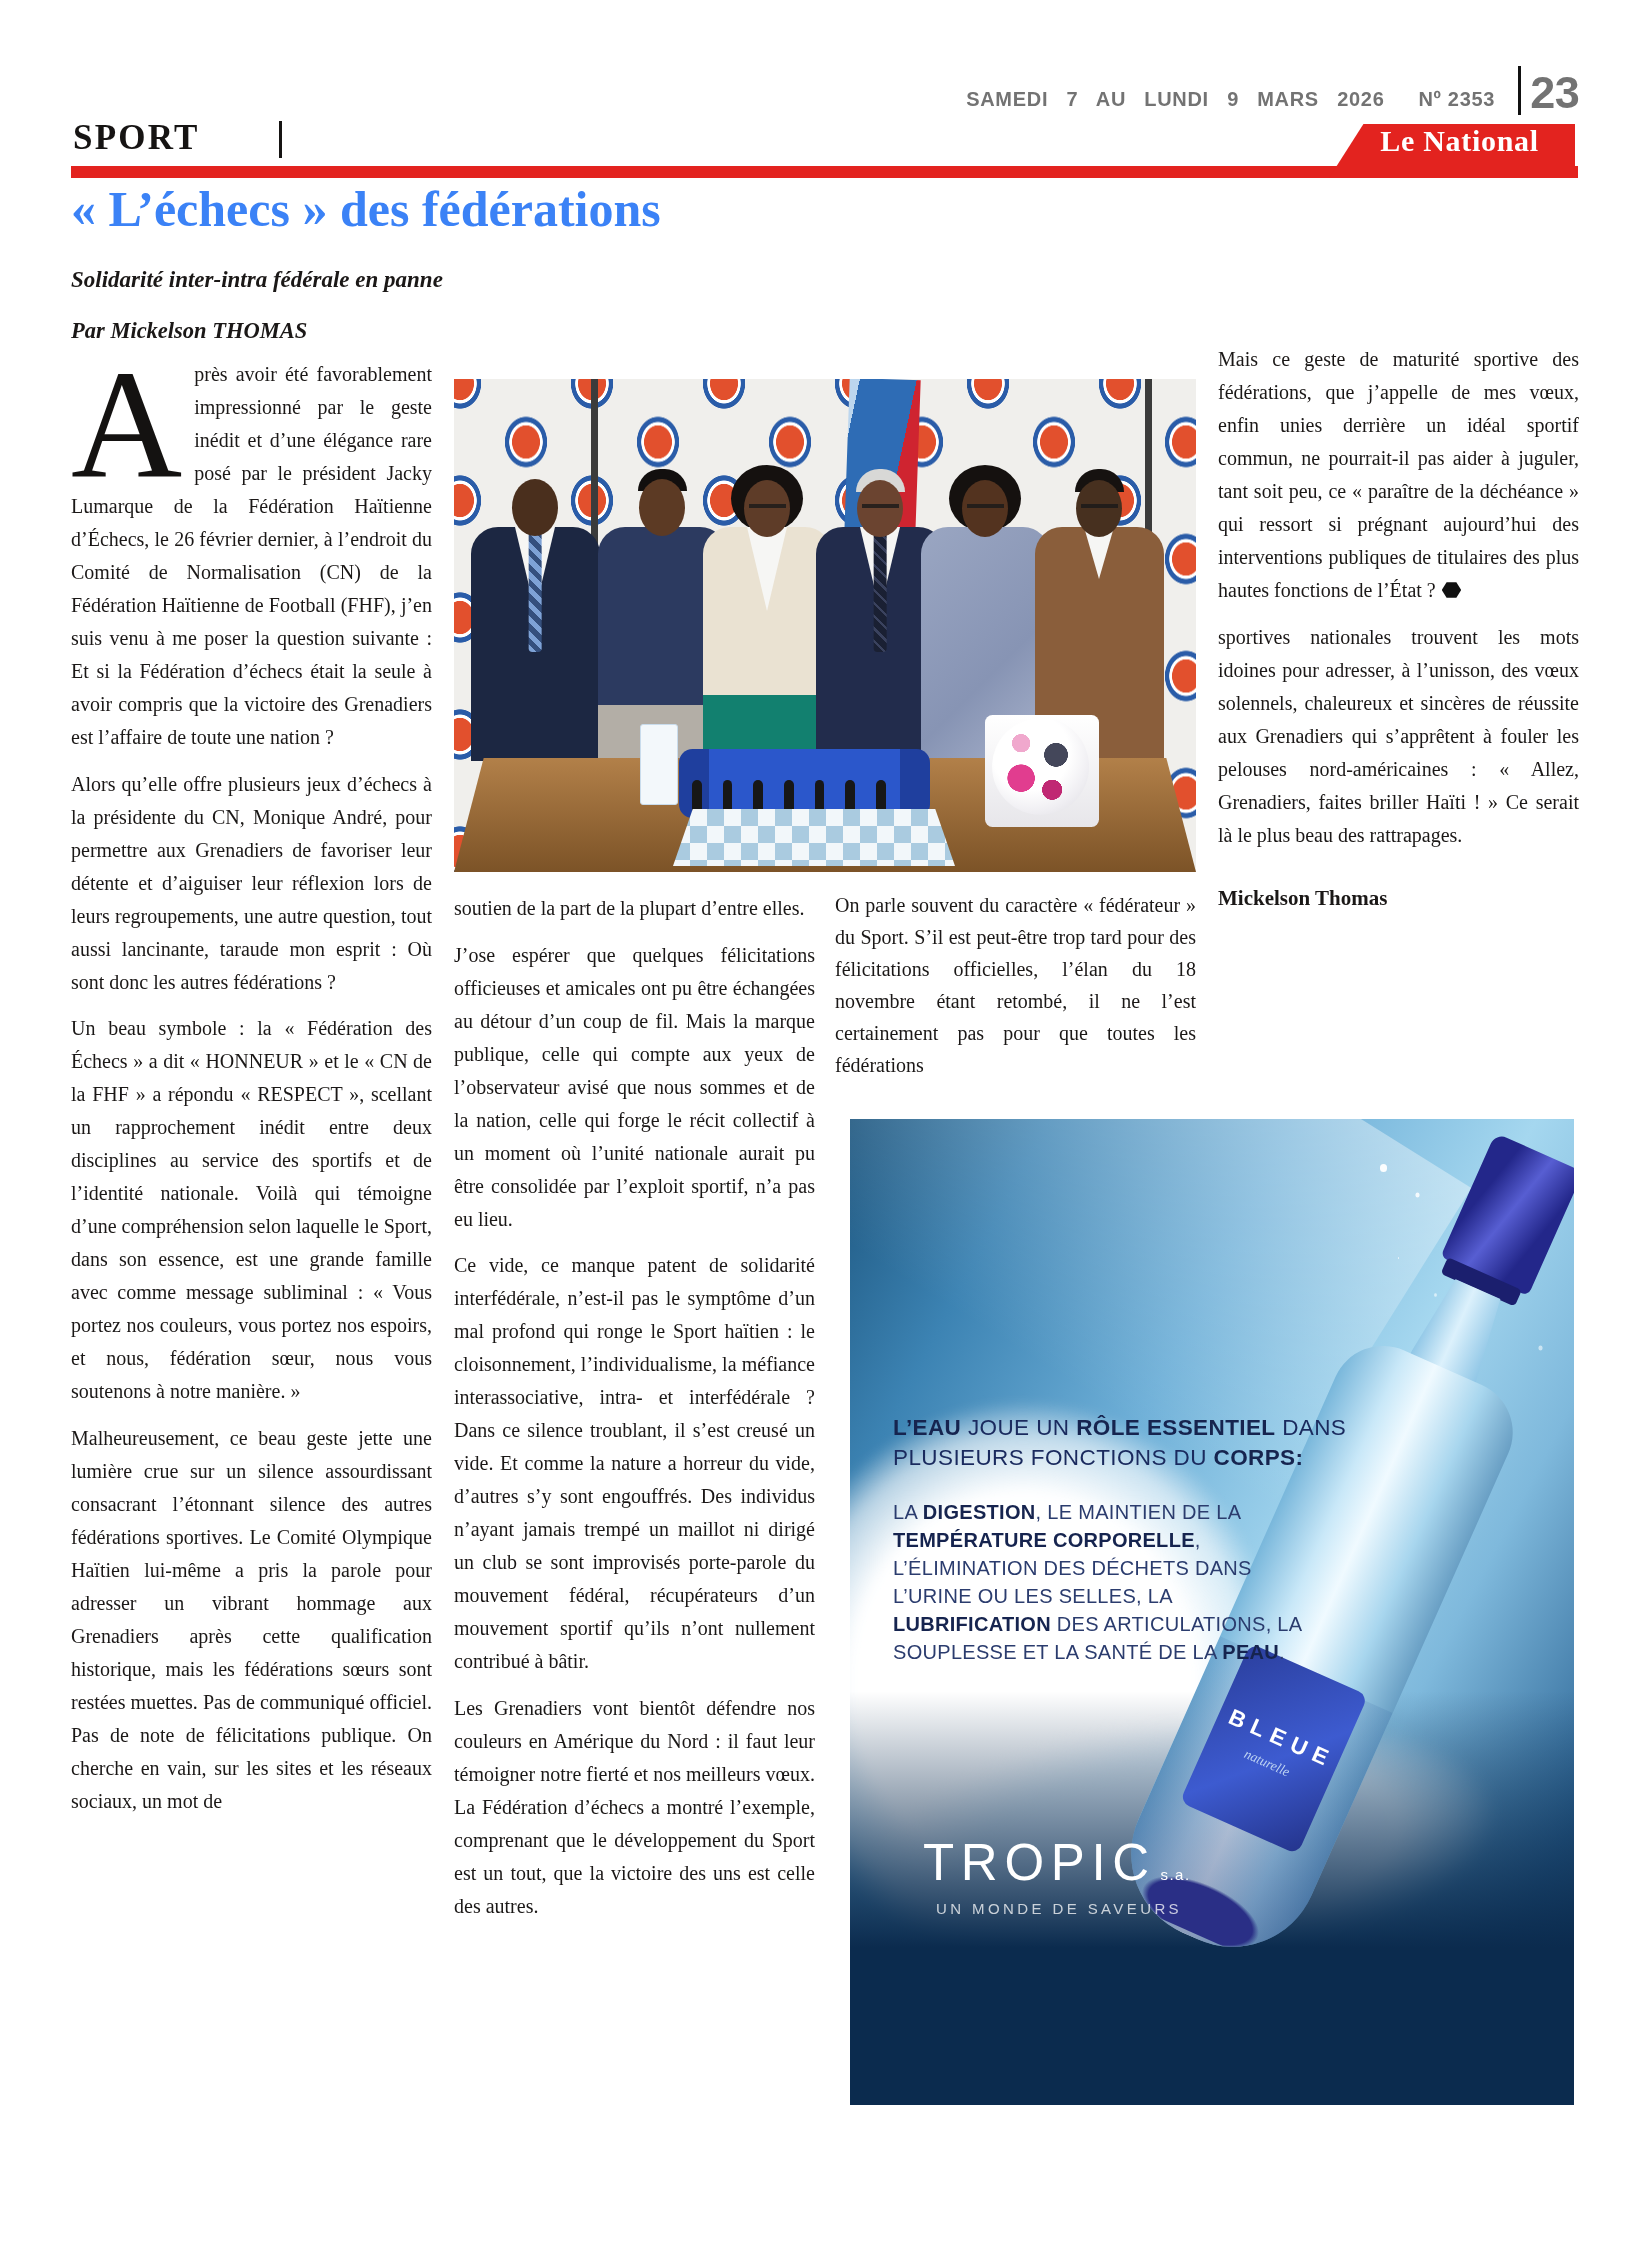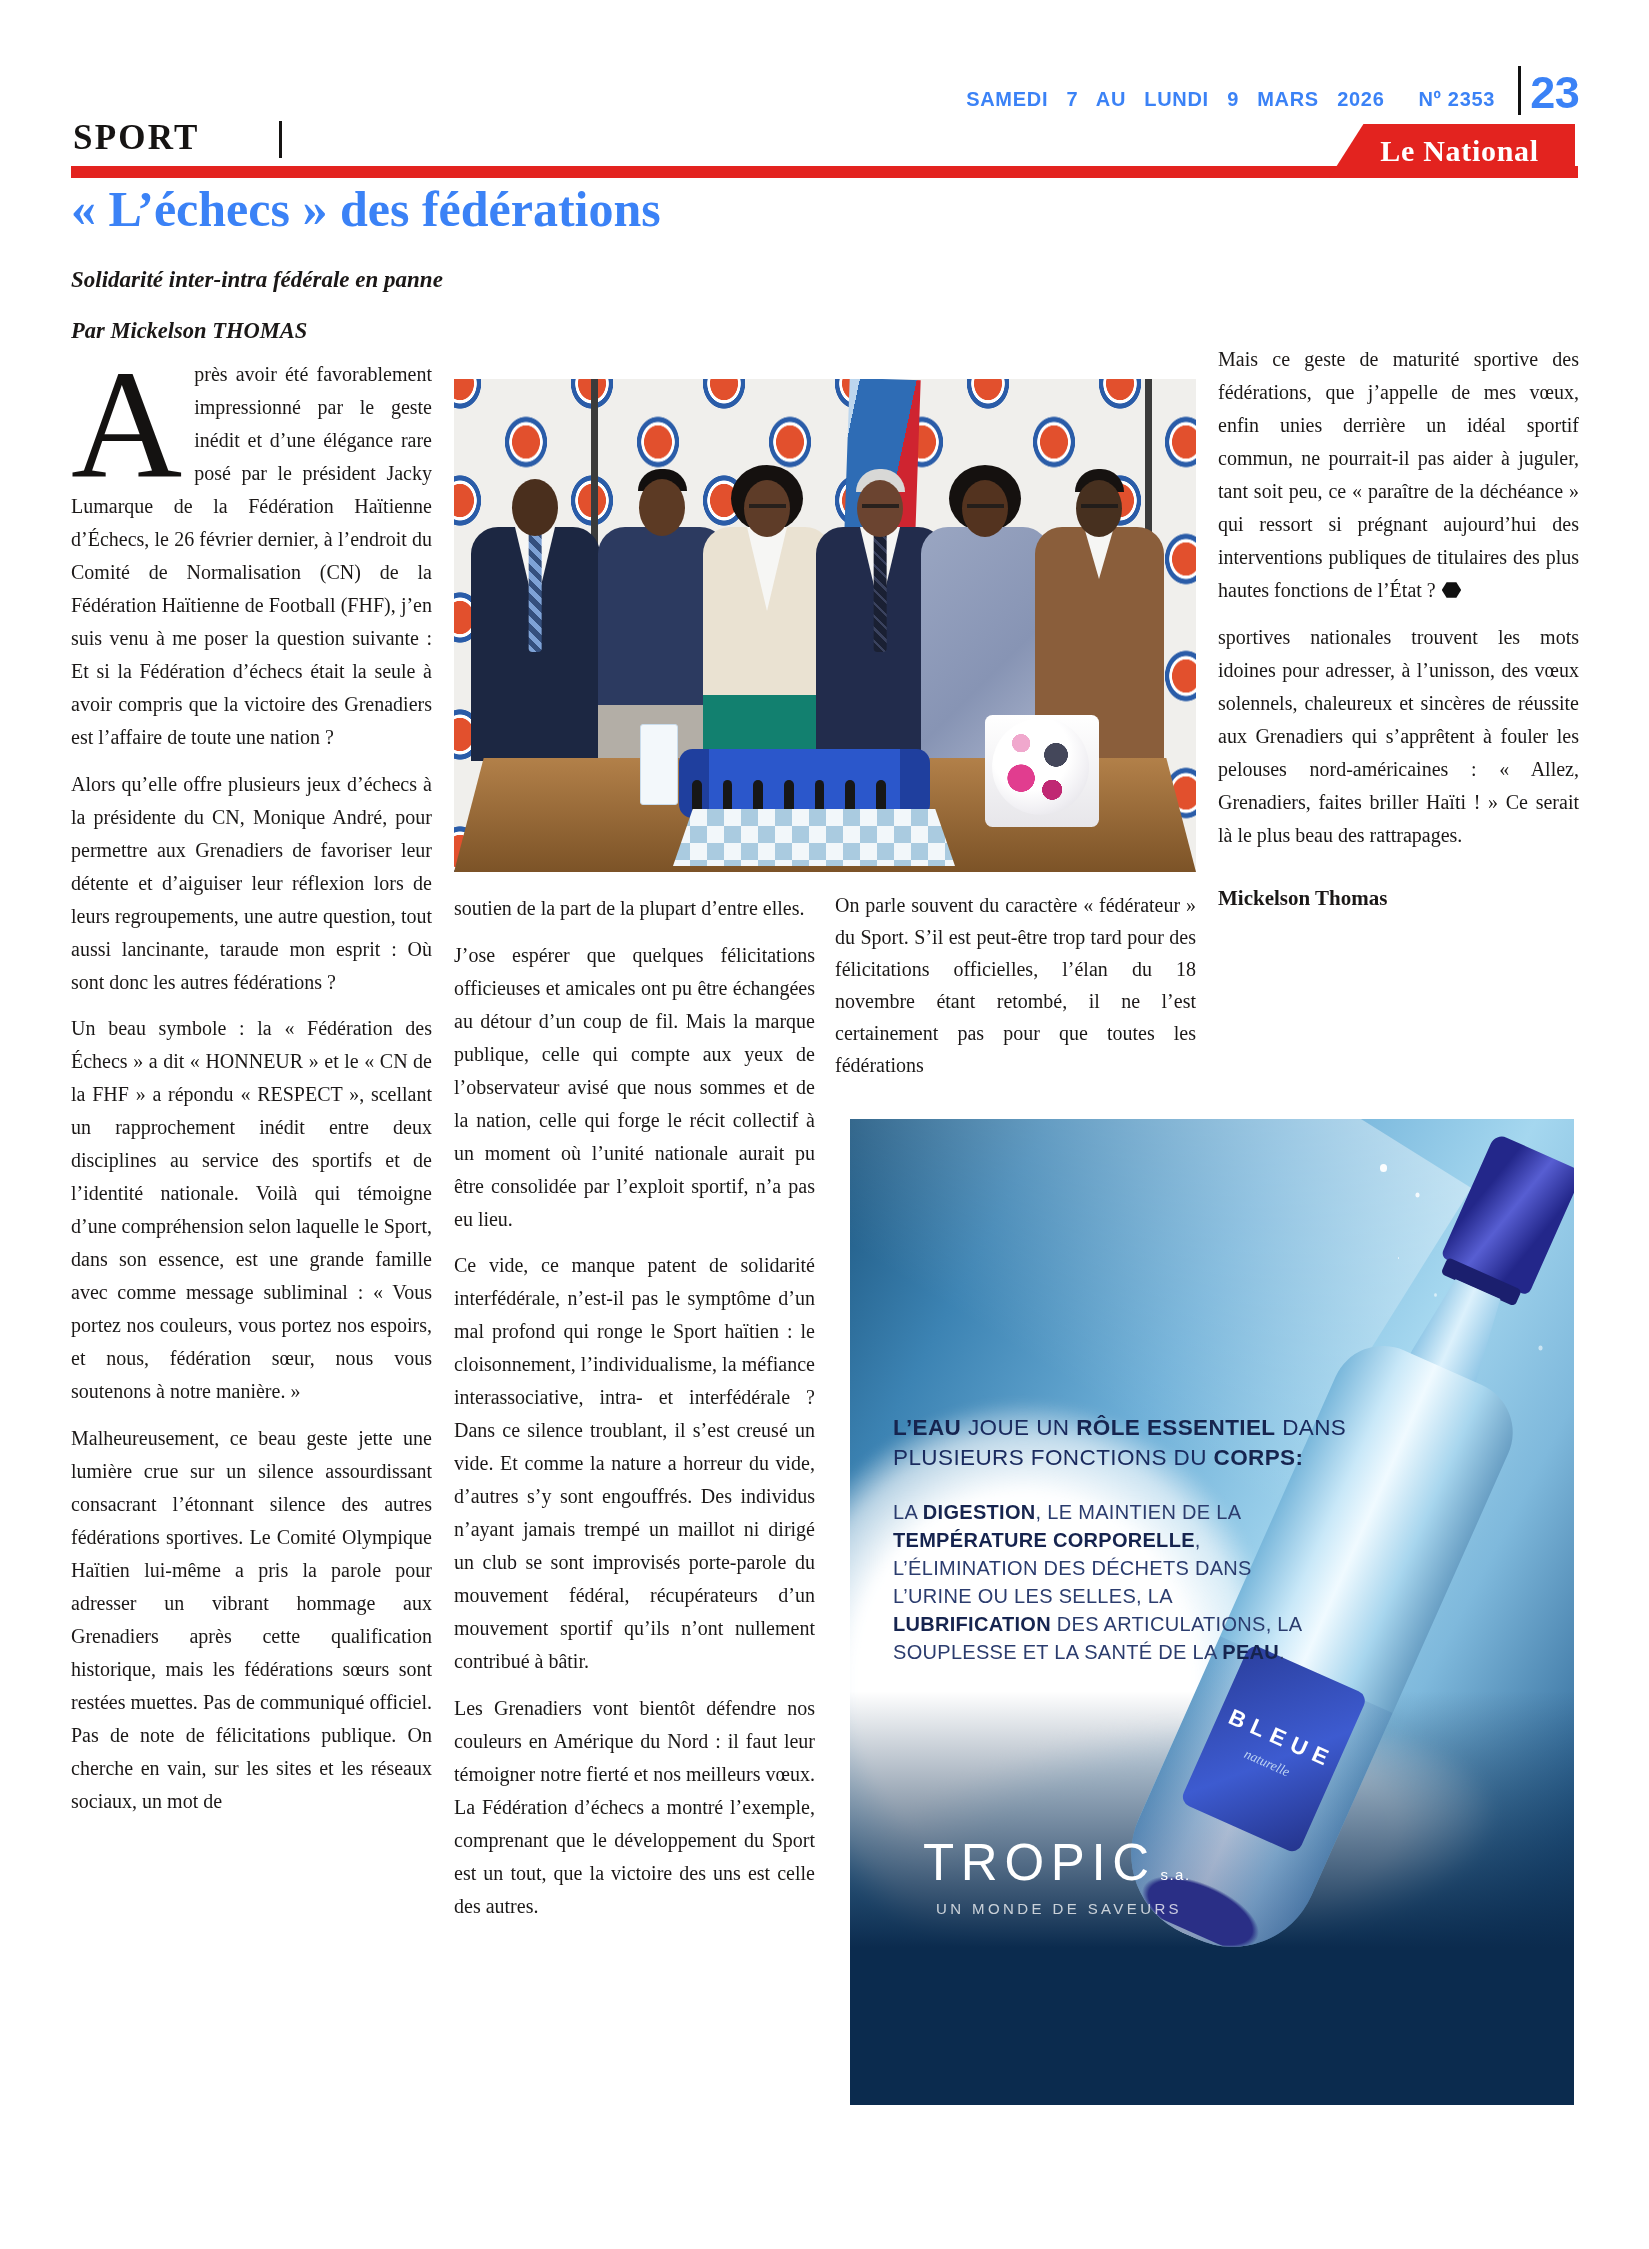--- a/index.html
+++ b/index.html
@@ -1,31 +1,31 @@
 <!DOCTYPE html>
 <html style="font-size:12px"><head>
 <meta charset="utf-8">
 <style>
   html,body{margin:0;padding:0;background:#888;}
   #page{position:relative;width:1650px;height:2250px;background:#ffffff;overflow:hidden;
         font-family:"Liberation Serif", serif;color:#1b1817;}
   
   .dateline{position:absolute;right:71px;top:66px;display:flex;align-items:flex-end;
-            font-family:"Liberation Sans",sans-serif;font-weight:bold;color:#3b82f6;}
+            font-family:"Liberation Sans",sans-serif;font-weight:bold;color:#737373;}
   .dateline .dtxt{font-size:20px;letter-spacing:0.7px;word-spacing:12px;padding-bottom:4.5px;}
   .dateline .issue{font-size:20px;letter-spacing:0.7px;margin-left:34px;padding-bottom:4.5px;}
   .dateline .pgdiv{width:3.7px;height:49px;background:#111;margin:0 9px 0 22.5px;}
   .dateline .pagenum{font-size:45px;line-height:1;letter-spacing:-0.7px;}
   .section-title{position:absolute;left:73px;top:118px;font-size:35px;font-weight:bold;
                  letter-spacing:2.2px;color:#161413;}
   .section-div{position:absolute;left:279px;top:121px;width:3px;height:37px;background:#161413;}
   .red-rule{position:absolute;left:71px;top:166px;width:1507px;height:12px;}
   .brand-box{position:absolute;left:1329px;top:124px;width:246px;height:54px;
              clip-path:polygon(14% 0,100% 0,100% 100%,0 100%);
-             display:flex;align-items:center;justify-content:center;}
+             display:flex;align-items:flex-start;justify-content:center;}
   .brand-box span{color:#fff;font-size:30px;font-weight:bold;letter-spacing:0.7px;padding-left:15px;}
   
   .headline{position:absolute;left:71px;top:180px;font-size:50px;font-weight:bold;color:#3b82f6;}
   .subhead{position:absolute;left:71px;top:267px;font-size:23px;font-weight:bold;font-style:italic;}
   .byline{position:absolute;left:71px;top:318px;font-size:22.5px;font-weight:bold;font-style:italic;}
   
   .col{position:absolute;width:361px;font-size:20px;line-height:33px;text-align:justify;}
   .col p{margin:0 0 13.5px 0;}
   #col1{left:71px;top:358px;}
   #col2{left:454px;top:892px;}

